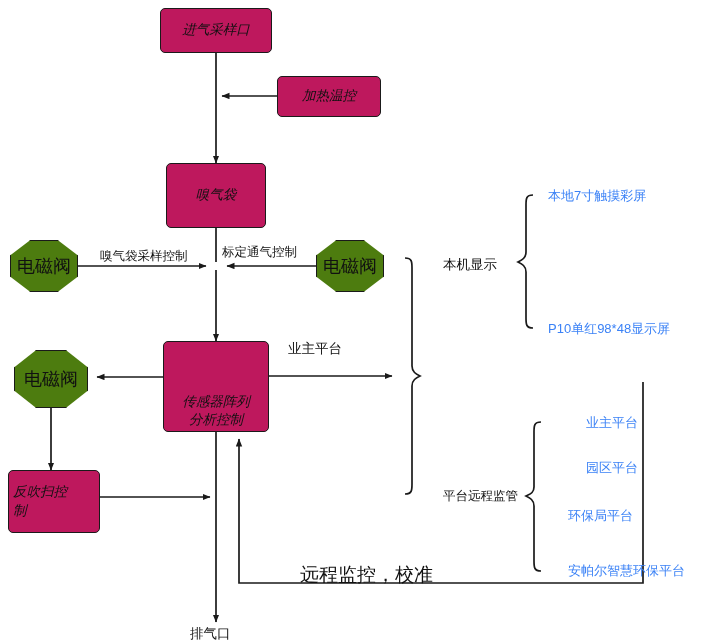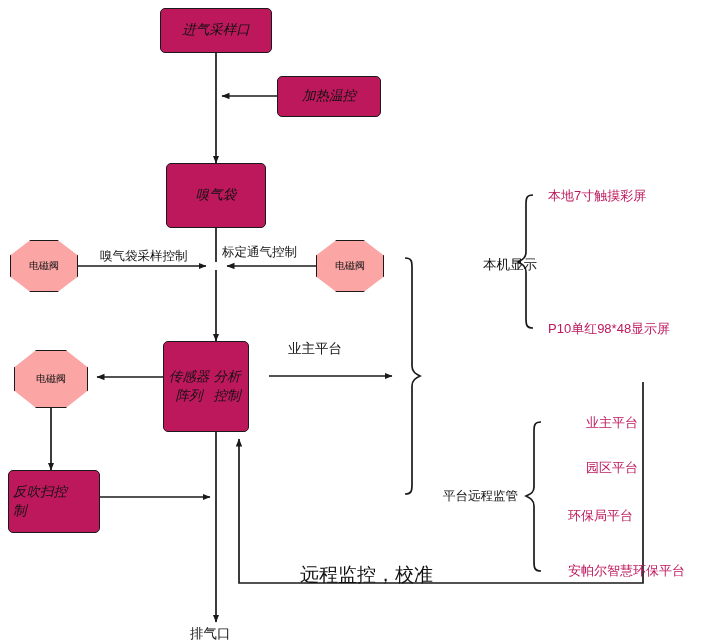--- a/index.html
+++ b/index.html
@@ -30,43 +30,43 @@
     font-size: 13.5px;
     color: #111111;
     line-height: 1.35;
     padding: 2px 4px;
     font-style: italic;
   }
   .octagon {
     position: absolute;
     box-sizing: border-box;
     border: 1.6px solid #1a1a1a;
-    background: #fca5a5;
+    background: #4d7c0f;
     display: flex;
     align-items: center;
     justify-content: center;
     text-align: center;
-    font-size: 10px;
+    font-size: 18px;
     color: #111111;
     clip-path: polygon(30% 0%, 70% 0%, 100% 30%, 100% 70%, 70% 100%, 30% 100%, 0% 70%, 0% 30%);
   }
   .octagon .oct-inner {
     width: 100%;
     text-align: center;
   }
   .label {
     position: absolute;
     font-size: 12.5px;
     color: #111111;
     white-space: nowrap;
   }
   .leaf {
     position: absolute;
     font-size: 13px;
-    color: #be185d;
+    color: #3b82f6;
     white-space: nowrap;
   }
   svg.edges {
     position: absolute;
     left: 0;
     top: 0;
     width: 712px;
     height: 640px;
     pointer-events: none;
   }
@@ -133,38 +133,38 @@
   </div>
 
   <div class="octagon" style="left:316px; top:240px; width:68px; height:52px;">
     <span class="oct-inner">电磁阀</span>
   </div>
 
   <div class="octagon" style="left:14px; top:350px; width:74px; height:58px;">
     <span class="oct-inner">电磁阀</span>
   </div>
 
-  <div class="node" style="left:163px; top:341px; width:86px; height:91px; flex-direction:row;">
+  <div class="node" style="left:163px; top:341px; width:106px; height:91px; flex-direction:column;justify-content:flex-end;">
     <span>传感器阵列</span>
     <span>分析控制</span>
   </div>
 
   <div class="node" style="left:8px; top:470px; width:92px; height:63px; flex-direction:column; align-items:flex-start; justify-content:center;">
     <span>反吹扫控</span>
     <span>制</span>
   </div>
 
   <div class="label" style="left:190px; top:625px; font-size:13.5px;">排气口</div>
 
   <div class="label" style="left:100px; top:248px;">嗅气袋采样控制</div>
   <div class="label" style="left:222px; top:244px;">标定通气控制</div>
   <div class="label" style="left:288px; top:340px; font-size:13.5px;">业主平台</div>
   <div class="label" style="left:300px; top:562px; font-size:19px;">远程监控，校准</div>
 
-  <div class="label" style="left:443px; top:256px; font-size:13.5px;margin-left:40px;">本机显示</div>
+  <div class="label" style="left:443px; top:256px; font-size:13.5px;">本机显示</div>
   <div class="label" style="left:443px; top:488px;">平台远程监管</div>
 
   <div class="leaf" style="left:548px; top:187px;">本地7寸触摸彩屏</div>
   <div class="leaf" style="left:548px; top:320px;">P10单红98*48显示屏</div>
 
   <div class="leaf" style="left:586px; top:414px;">业主平台</div>
   <div class="leaf" style="left:586px; top:459px;">园区平台</div>
   <div class="leaf" style="left:568px; top:507px;">环保局平台</div>
   <div class="leaf" style="left:568px; top:562px;">安帕尔智慧环保平台</div>
 

